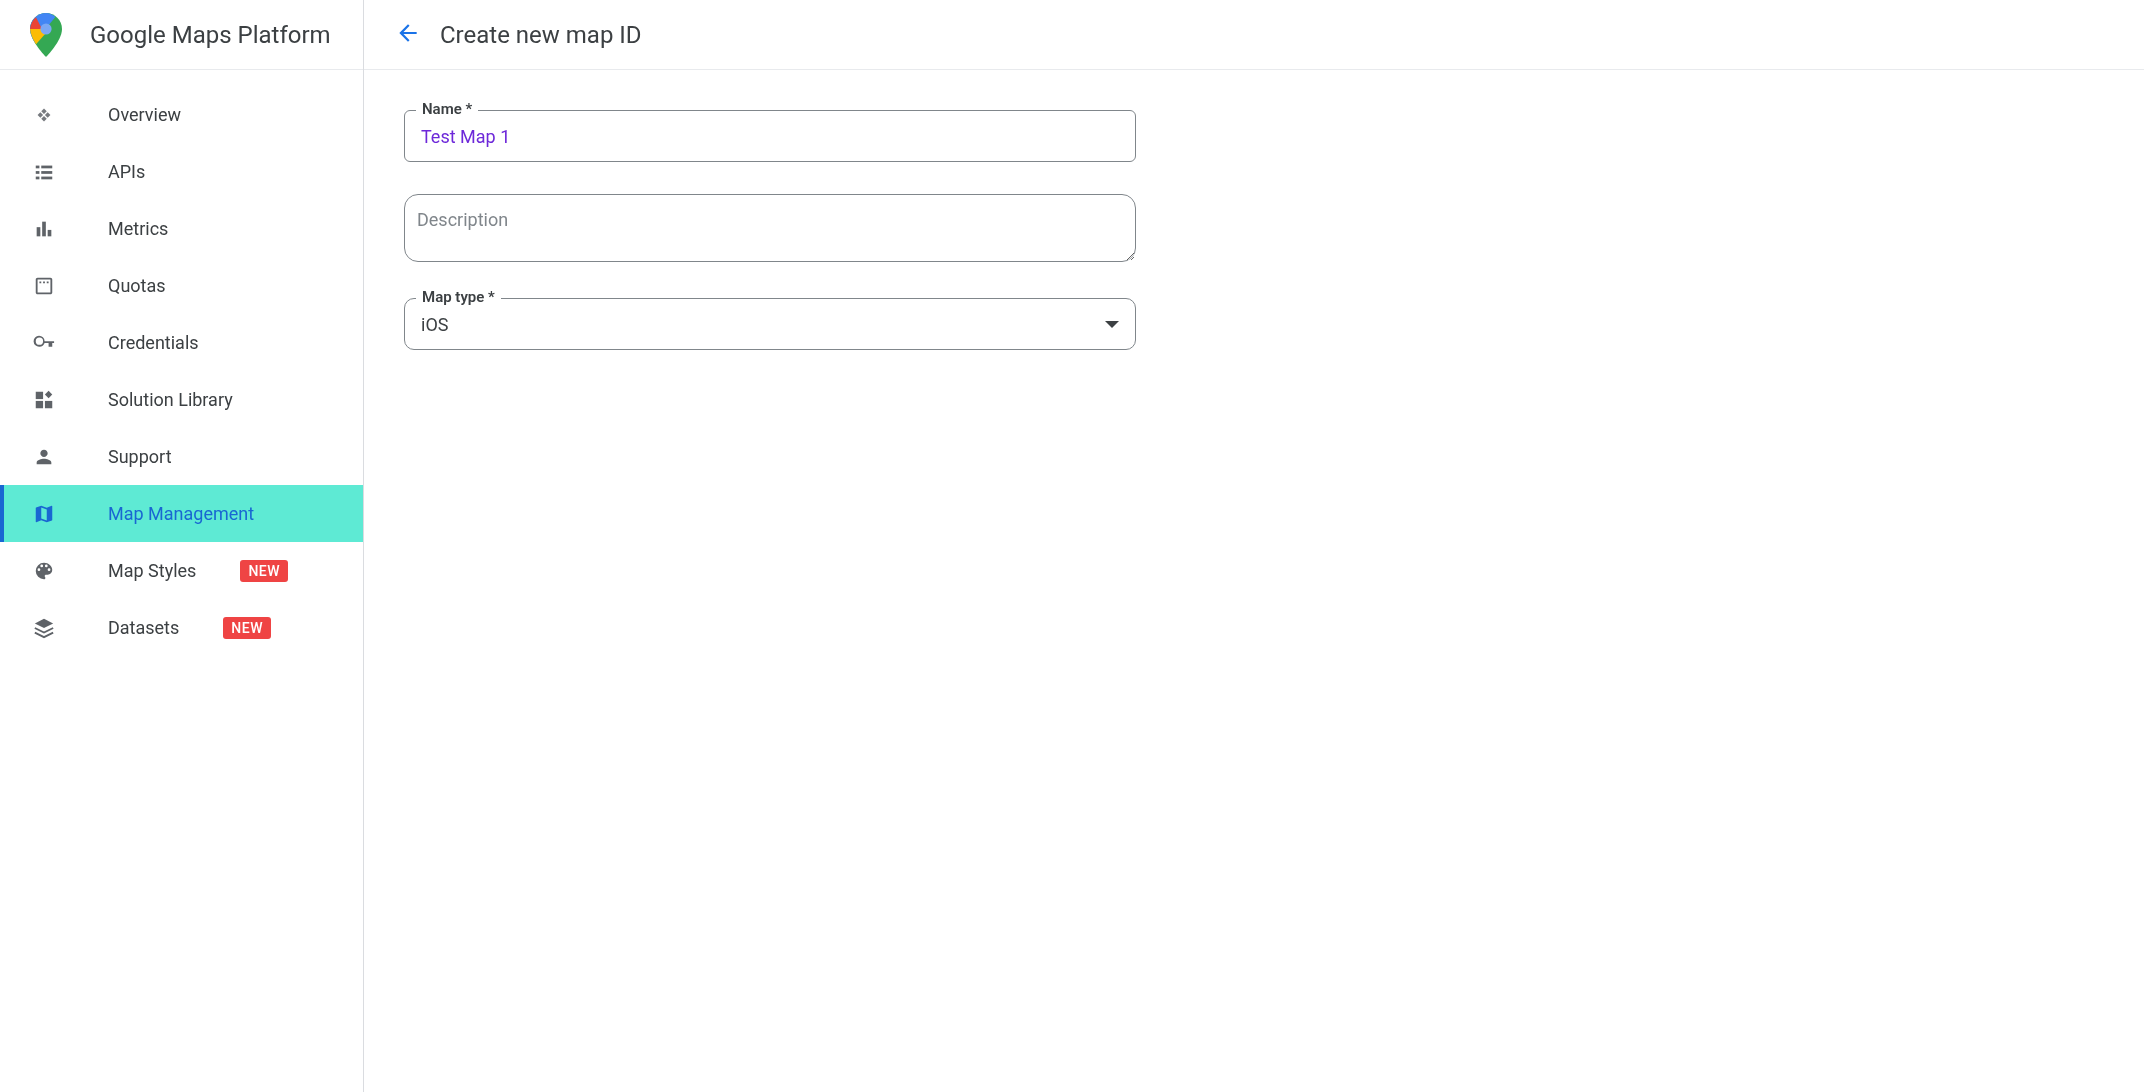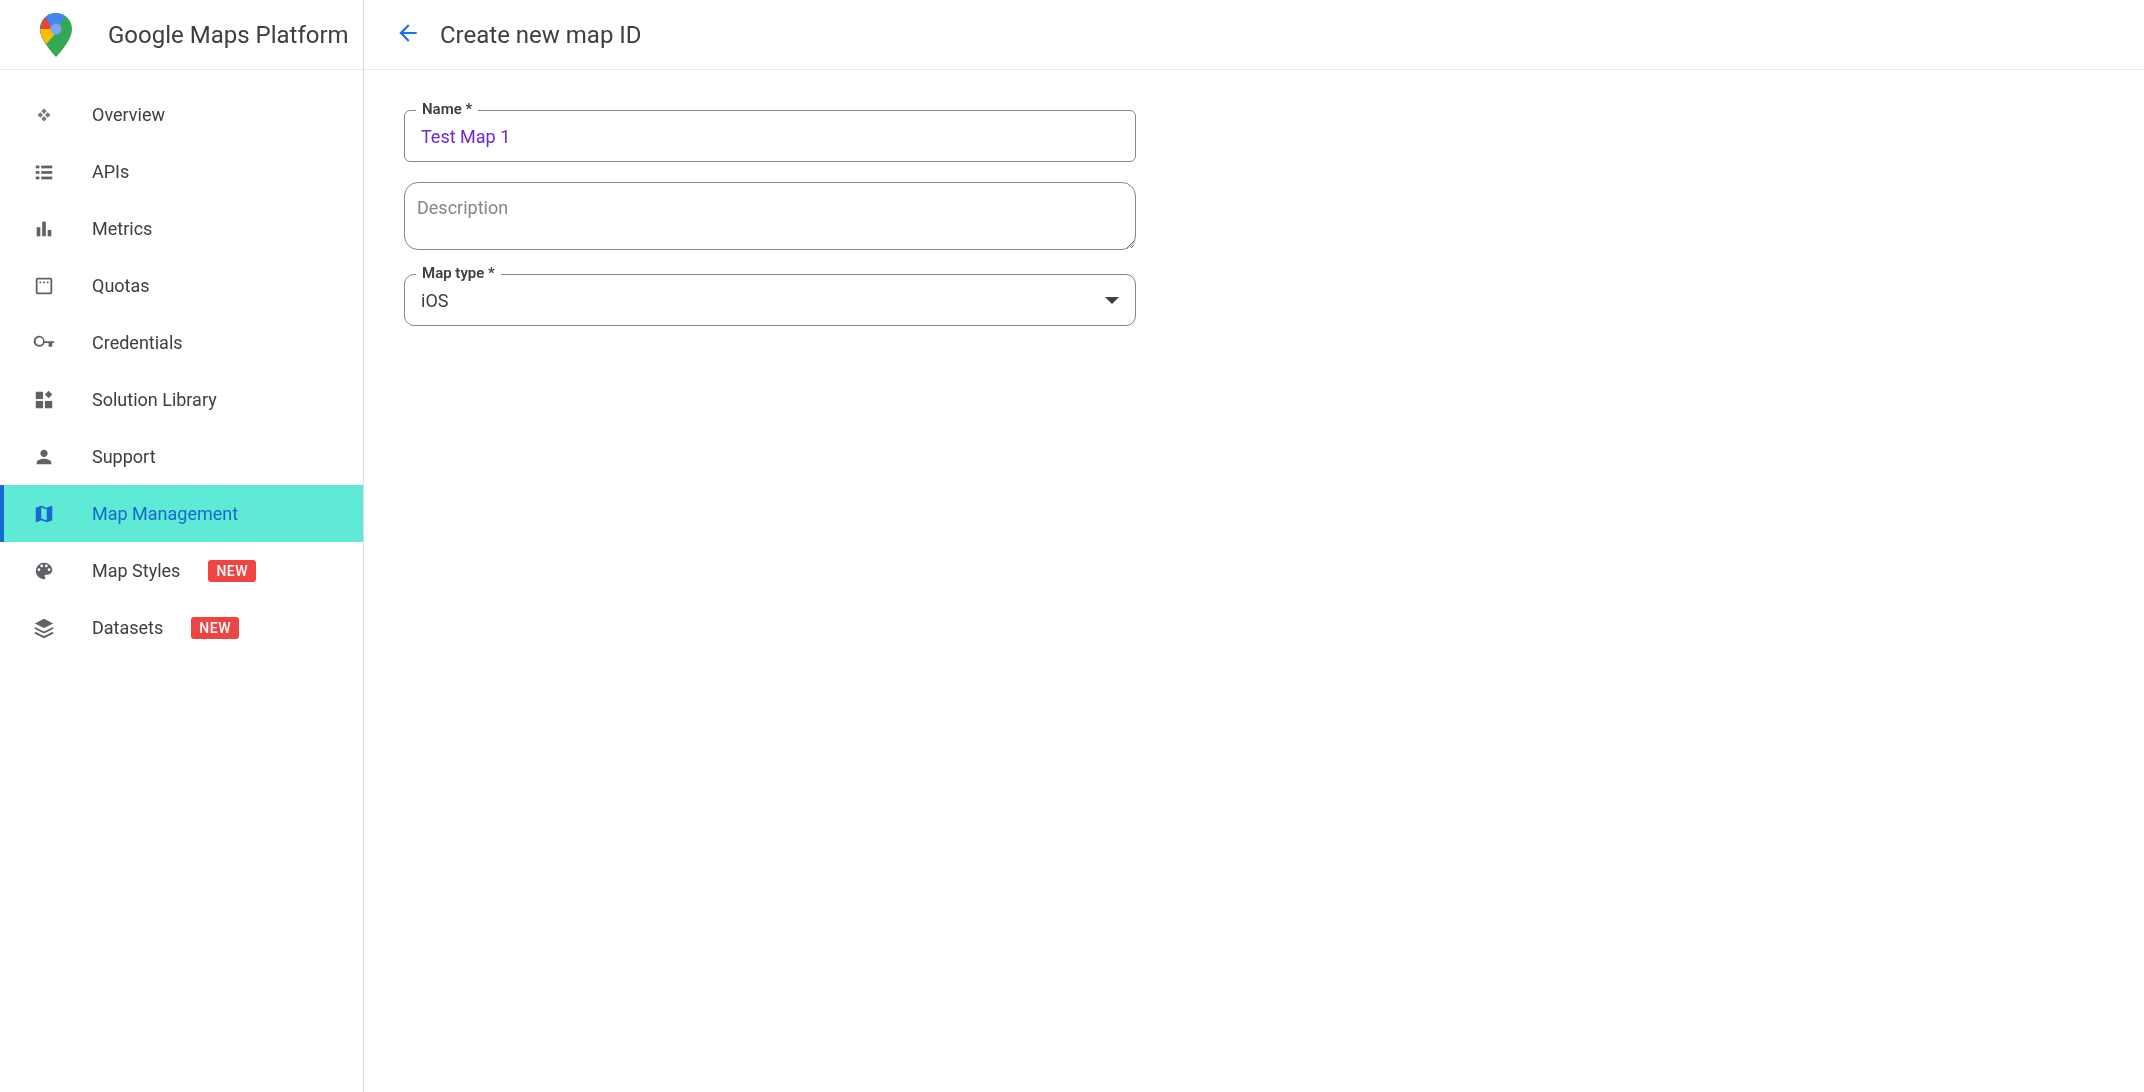--- a/index.html
+++ b/index.html
@@ -20,43 +20,43 @@
       width: 364px;
       border-right: 1px solid #dadce0;
       display: flex;
       flex-direction: column;
       flex-shrink: 0;
     }
     .sidebar-header {
       display: flex;
       align-items: center;
       height: 70px;
-      padding-left: 40px;
+      padding-left: 30px;
       border-bottom: 1px solid #e8eaed;
-      gap: 36px;
+      gap: 28px;
     }
     .maps-logo {
       width: 32px;
       height: 44px;
     }
     .site-title {
       font-size: 24px;
       color: #3c4043;
       font-weight: 400;
       letter-spacing: 0px;
     }
     .nav {
       padding-top: 16px;
     }
     .nav-item {
       display: flex;
       align-items: center;
       height: 57px;
       padding-left: 32px;
-      gap: 36px;
+      gap: 52px;
       cursor: pointer;
       font-size: 18px;
       color: #3c4043;
       position: relative;
     }
     .nav-item.active {
       background: #5eead4;
       color: #1967d2;
     }
     .nav-item.active .nav-icon svg { fill: #1967d2; }
@@ -118,21 +118,21 @@
       font-size: 24px;
       color: #3c4043;
       font-weight: 400;
     }
     .form-area {
       padding: 40px 40px;
     }
     .field {
       position: relative;
       width: 732px;
-      margin-bottom: 20px;
+      margin-bottom: 32px;
     }
     .field-label {
       position: absolute;
       top: -10px;
       left: 12px;
       background: #fff;
       padding: 0 6px;
       font-size: 15px;
       font-weight: 600;
       color: #3c4043;

